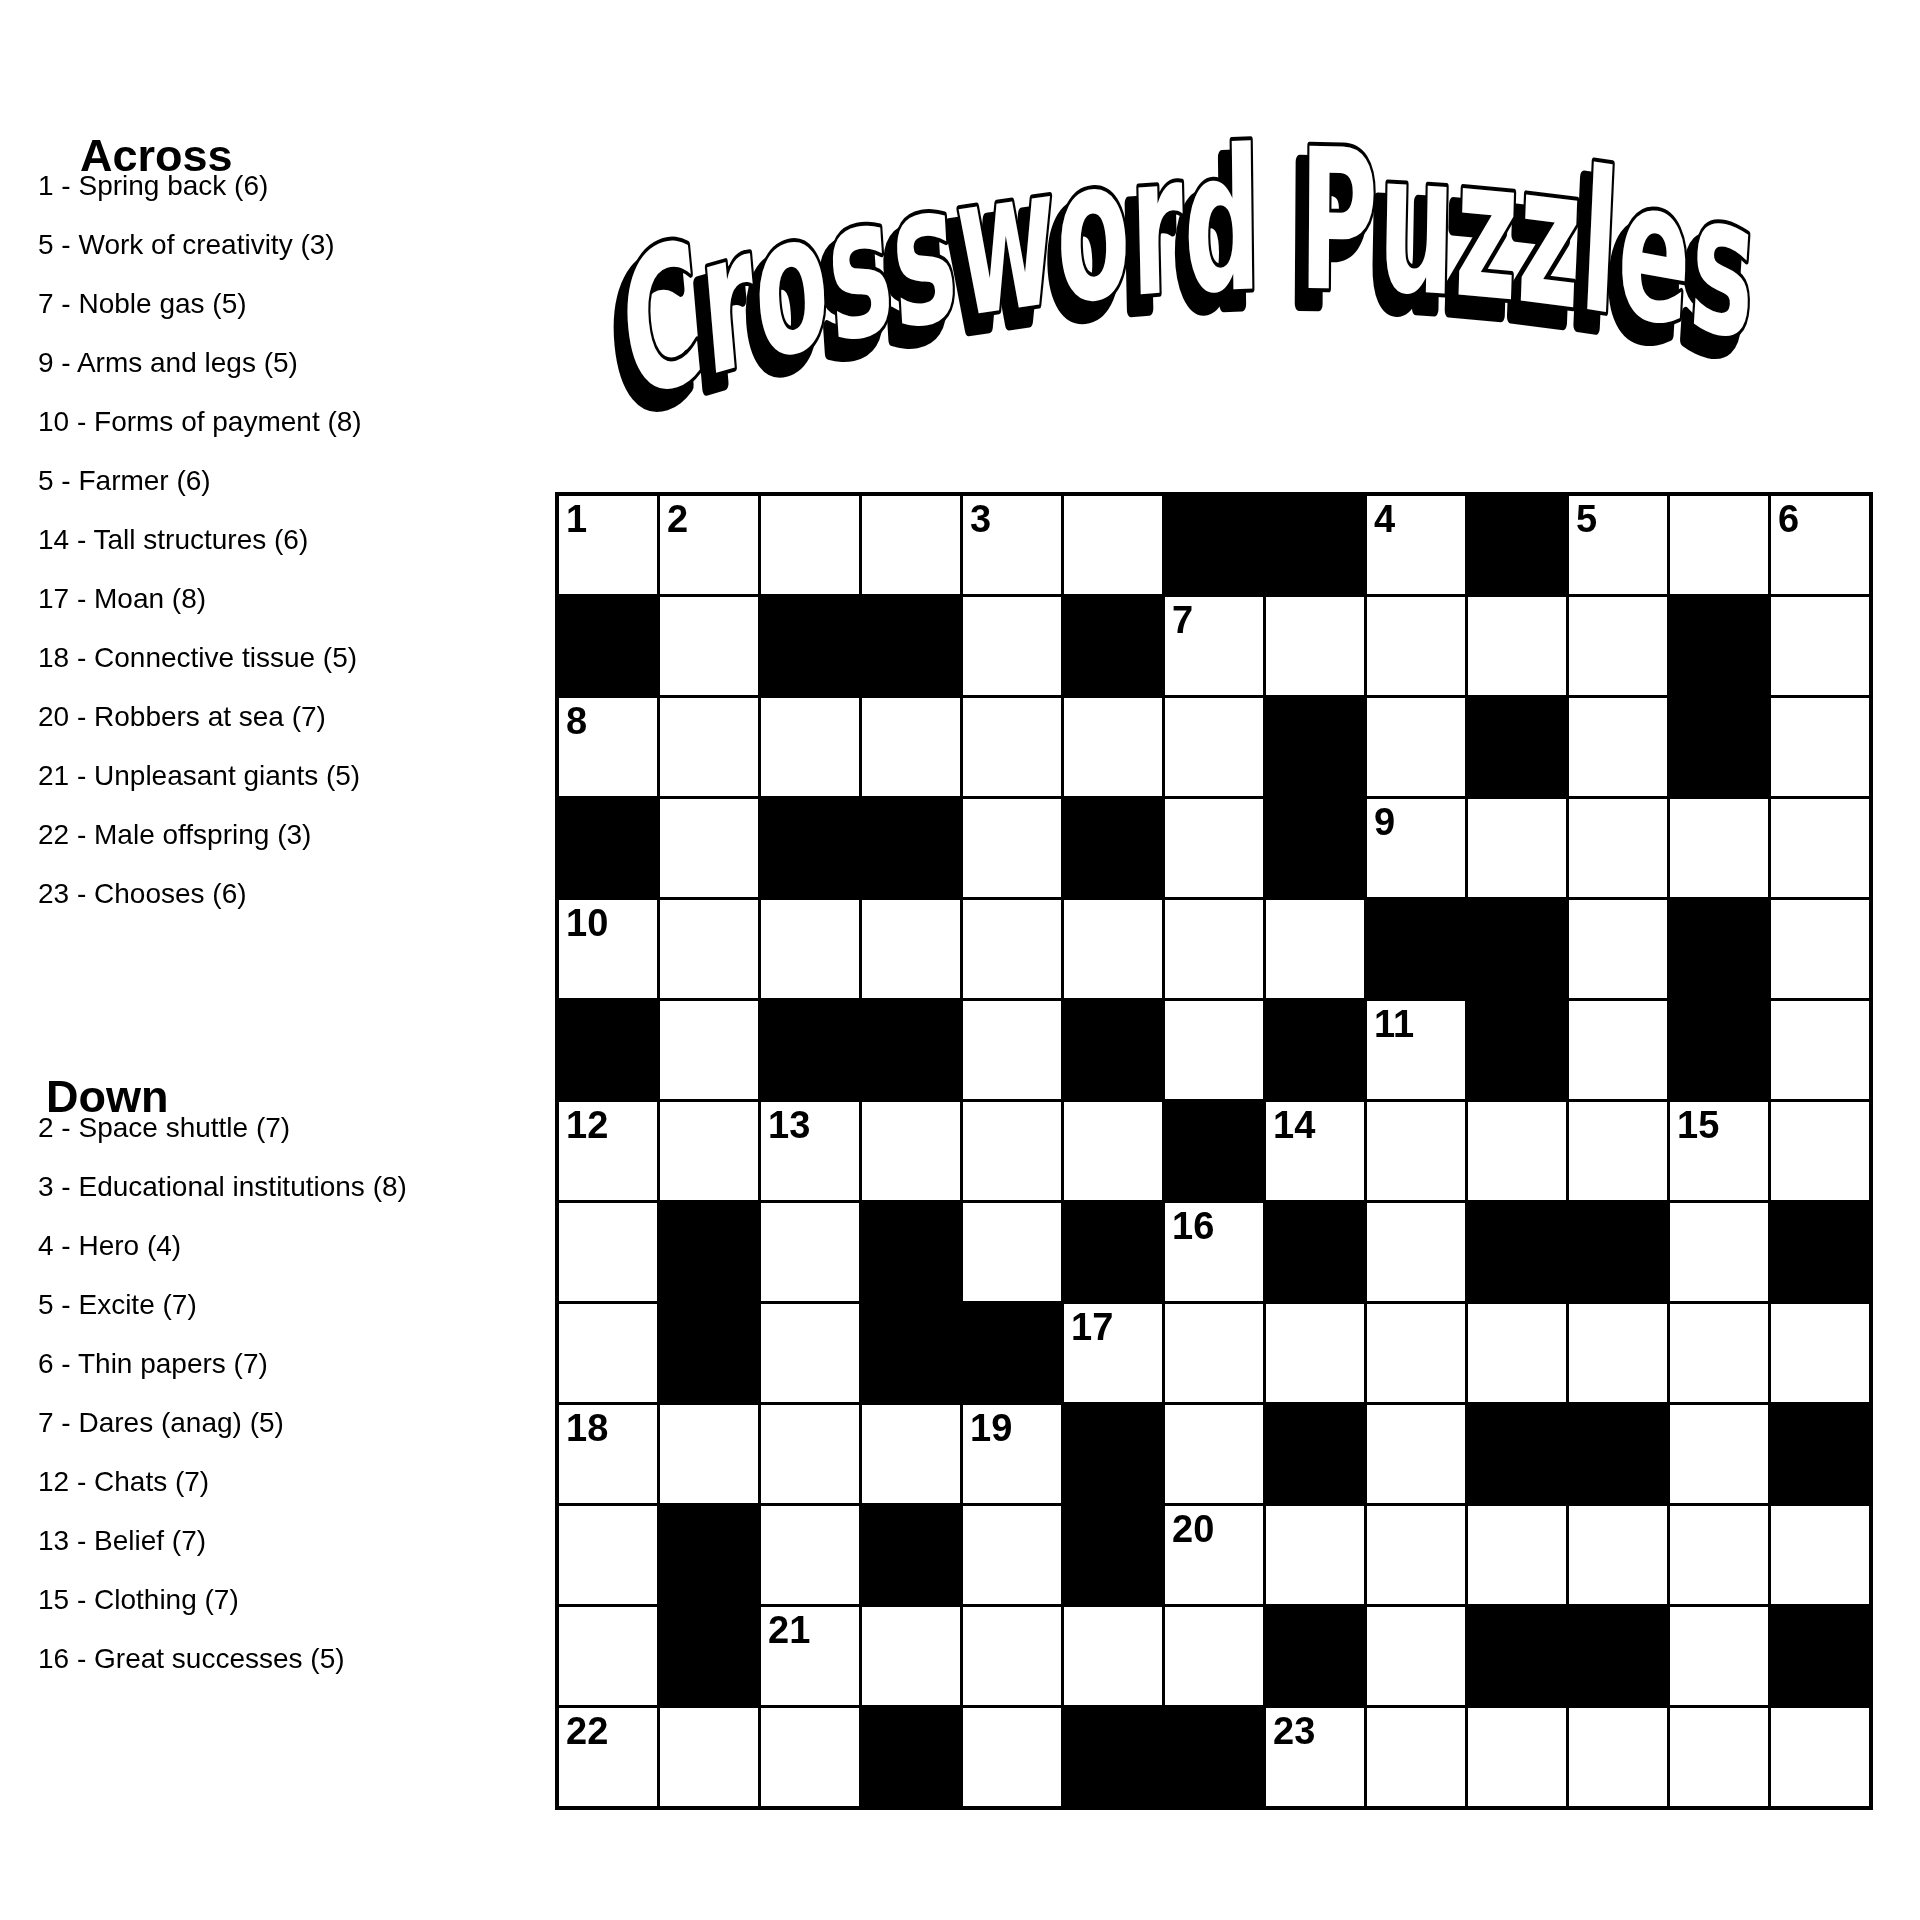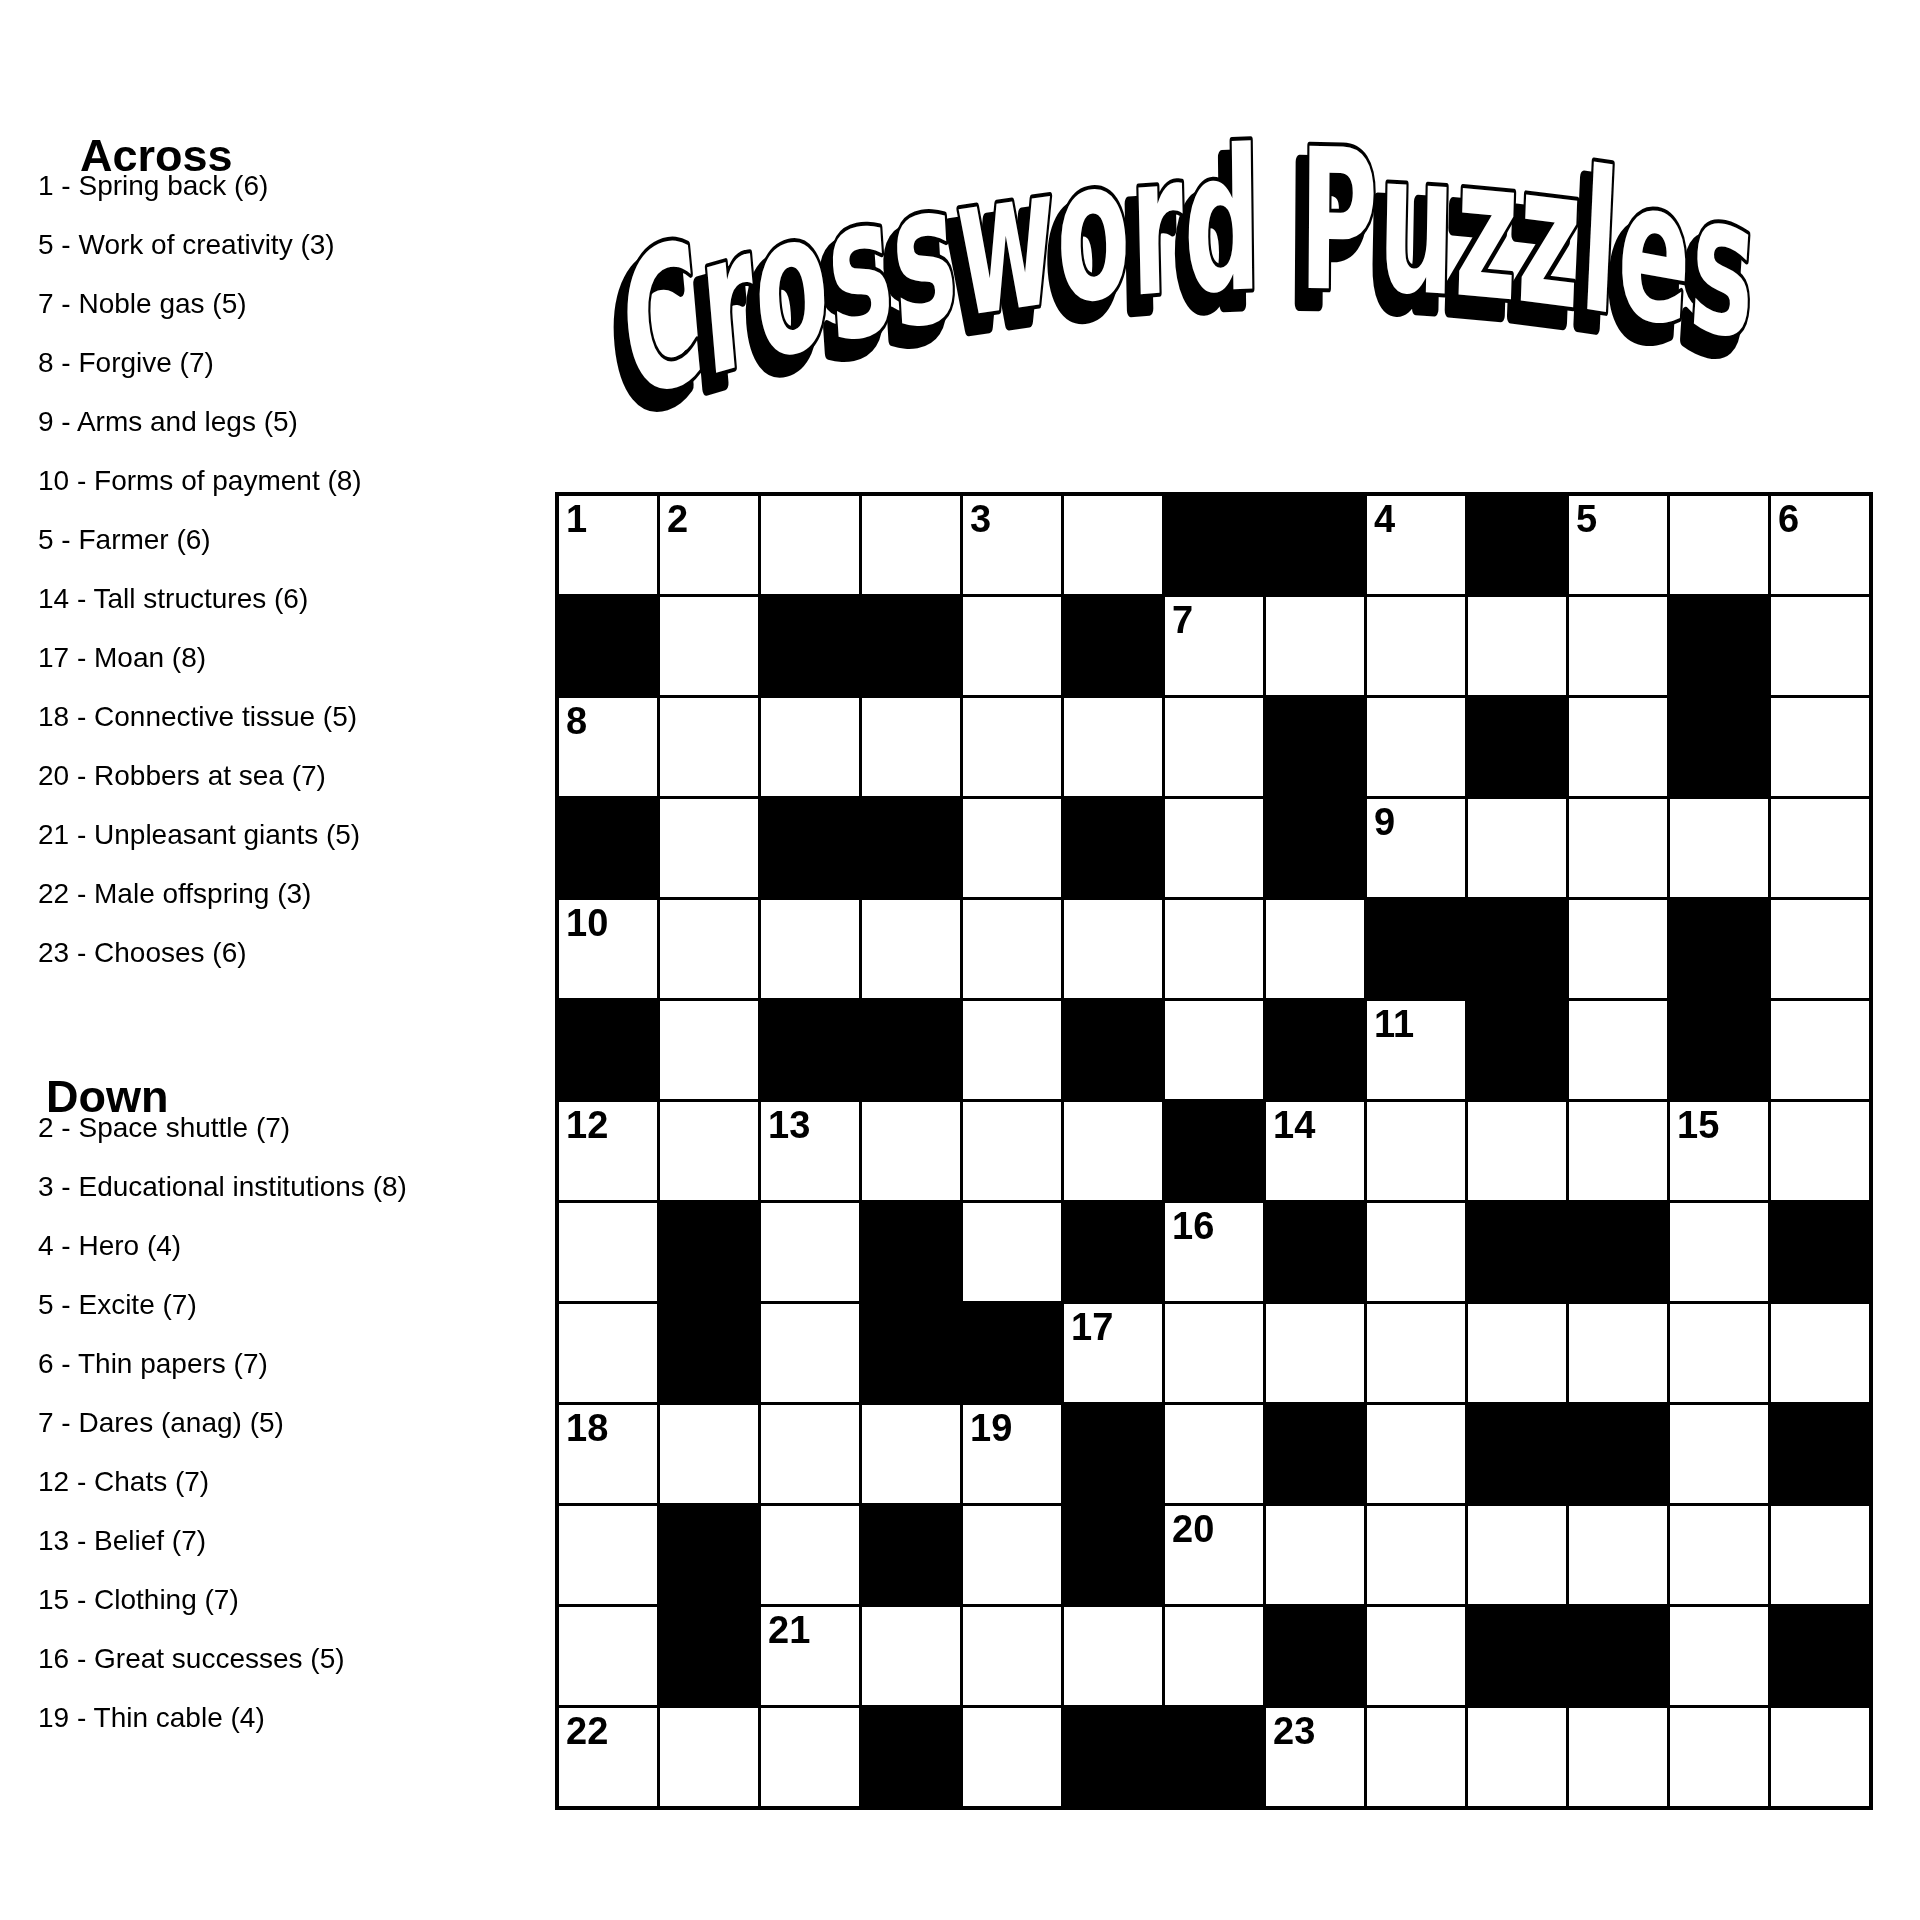--- a/index.html
+++ b/index.html
@@ -72,21 +72,20 @@
       <textPath href="#title-arc">Crossword Puzzles</textPath>
     </text>
   </g>
 </svg>
 
 <h2 class="clue-heading" id="across-heading">Across</h2>
 <ul class="clues" id="across-list">
     <li>1 - Spring back (6)</li>
     <li>5 - Work of creativity (3)</li>
     <li>7 - Noble gas (5)</li>
-    <li>8 - Forgive (7)</li>
     <li>9 - Arms and legs (5)</li>
     <li>10 - Forms of payment (8)</li>
     <li>5 - Farmer (6)</li>
     <li>14 - Tall structures (6)</li>
     <li>17 - Moan (8)</li>
     <li>18 - Connective tissue (5)</li>
     <li>20 - Robbers at sea (7)</li>
     <li>21 - Unpleasant giants (5)</li>
     <li>22 - Male offspring (3)</li>
     <li>23 - Chooses (6)</li>
@@ -97,21 +96,20 @@
     <li>2 - Space shuttle (7)</li>
     <li>3 - Educational institutions (8)</li>
     <li>4 - Hero (4)</li>
     <li>5 - Excite (7)</li>
     <li>6 - Thin papers (7)</li>
     <li>7 - Dares (anag) (5)</li>
     <li>12 - Chats (7)</li>
     <li>13 - Belief (7)</li>
     <li>15 - Clothing (7)</li>
     <li>16 - Great successes (5)</li>
-    <li>19 - Thin cable (4)</li>
   </ul>
 
 <div id="grid">
     <div class="cell">
       <span class="num">1</span>
     </div>
     <div class="cell">
       <span class="num">2</span>
     </div>
     <div class="cell"></div>

